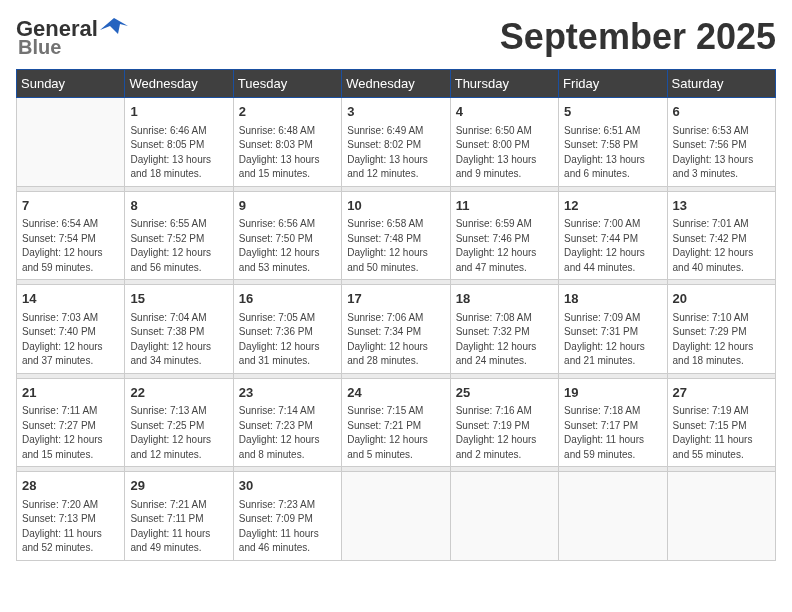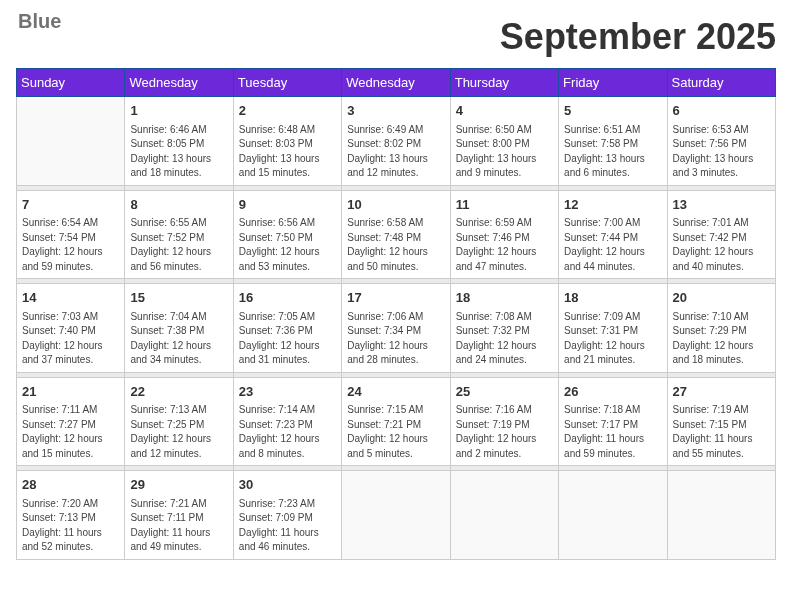--- a/index.html
+++ b/index.html
@@ -32,21 +32,21 @@
     .location {
       font-size: 15px;
       color: #555;
     }
     .calendar {
       width: 100%;
       border-collapse: collapse;
       border: 1px solid #ccc;
     }
     .calendar th {
-      background: #6d28d9;
+      background: #404040;
       color: #fff;
       font-size: 13px;
       padding: 6px 4px;
       text-align: left;
       border: 1px solid #1a4fa0;
       font-weight: normal;
     }
     .calendar td {
       border: 1px solid #ccc;
       vertical-align: top;
@@ -70,20 +70,26 @@
     }
     .empty-cell {
       background: #f9f9f9;
     }
   </style>
 </head>
 <body>
 
 <div class="header">
   <div class="logo">
+    <div style="display:flex; align-items:center;">
+      <span style="font-size:22px; font-weight:bold; color:#333;">General</span>
+      <svg width="28" height="22" viewBox="0 0 28 22" style="margin-left:2px; margin-top:-4px;">
+        <polygon points="14,2 28,10 20,8 18,18 10,10 0,14" fill="#2563c0"></polygon>
+      </svg>
+    </div>
     <span style="font-size:20px; font-weight:bold; color:#737373; margin-top:-6px; padding-left:2px;">Blue</span>
   </div>
   <div class="title-block">
     <div class="month-title">September 2025</div>
   </div>
 </div>
 
 <table class="calendar">
   <thead>
     <tr>
@@ -301,21 +307,21 @@
 and 5 minutes.</div>
         </td>
         <td>
           <span class="day-num">25</span>
           <div class="cell-info" style="white-space: pre-line;">Sunrise: 7:16 AM
 Sunset: 7:19 PM
 Daylight: 12 hours
 and 2 minutes.</div>
         </td>
         <td>
-          <span class="day-num">26</span>
+          <span class="day-num">19</span>
           <div class="cell-info" style="white-space: pre-line;">Sunrise: 7:18 AM
 Sunset: 7:17 PM
 Daylight: 11 hours
 and 59 minutes.</div>
         </td>
         <td>
           <span class="day-num">27</span>
           <div class="cell-info" style="white-space: pre-line;">Sunrise: 7:19 AM
 Sunset: 7:15 PM
 Daylight: 11 hours

